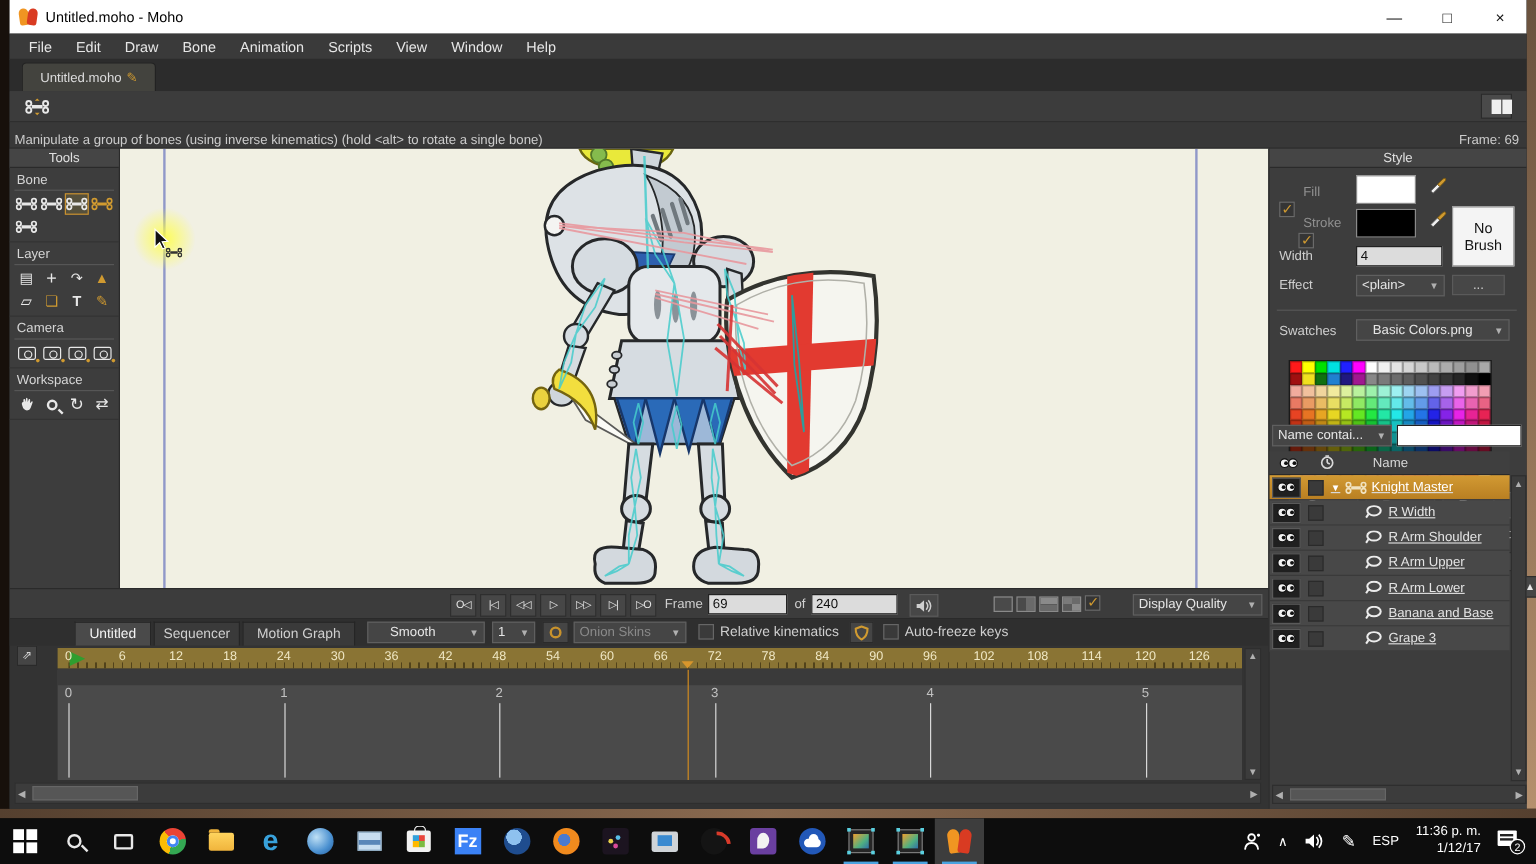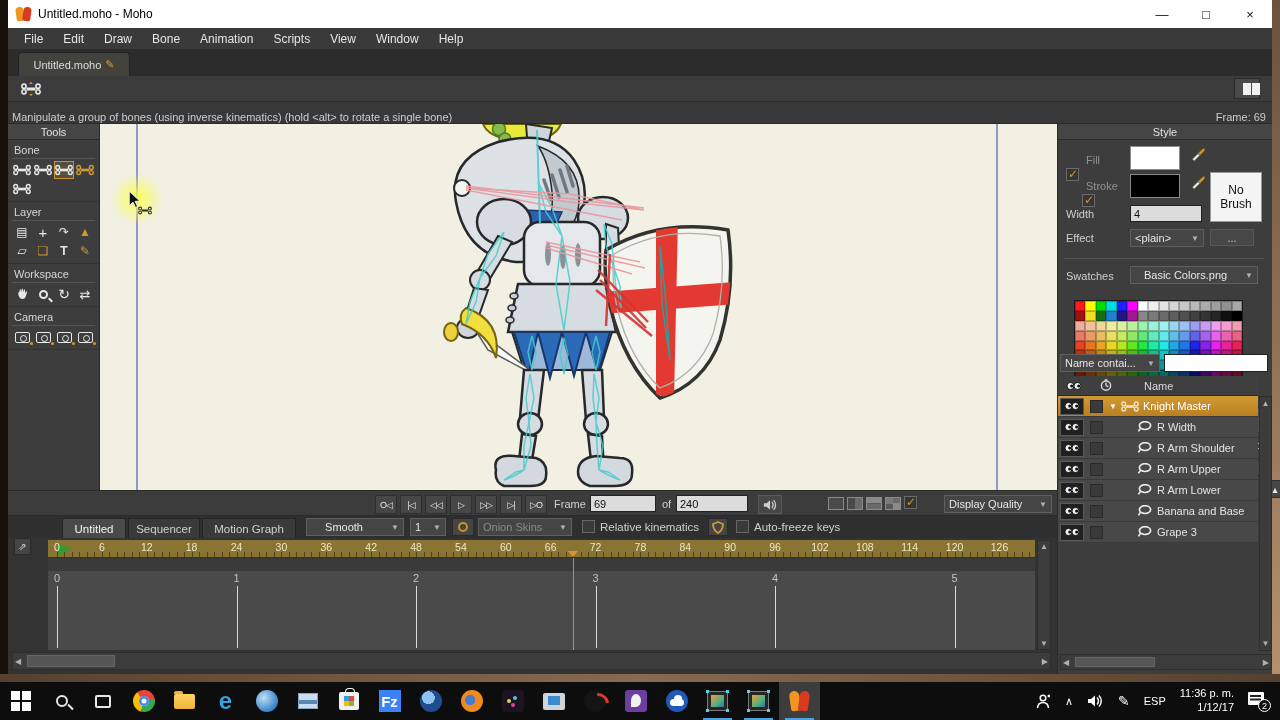--- a/index.html
+++ b/index.html
@@ -391,49 +391,49 @@
           <span class="tbtn" style="font-size:15px;">+</span>
           <span class="tbtn">↷</span>
           <span class="tbtn org">▲</span>
           <span class="tbtn">▱</span>
           <span class="tbtn org">❏</span>
           <span class="tbtn" style="font-weight:bold;">T</span>
           <span class="tbtn org">✎</span>
         </div>
       </div>
       <div class="tsec">
-        <span class="tsec-label">Workspace</span>
-        <div class="tgrid">
-          <span class="tbtn">
-              <svg viewBox="0 0 13 12" width="13" height="12">
-                <use href="#hand-shape"></use>
-              </svg>
-            </span>
-          <span class="tbtn">
-              <span class="icon-mag"></span>
-            </span>
-          <span class="tbtn" style="font-size:14px;">↻</span>
-          <span class="tbtn" style="font-size:13px;">⇄</span>
-        </div>
-      </div>
-      <div class="tsec">
         <span class="tsec-label">Camera</span>
         <div class="tgrid">
           <span class="tbtn">
               <span class="cam"></span>
             </span>
           <span class="tbtn">
               <span class="cam"></span>
             </span>
           <span class="tbtn">
               <span class="cam"></span>
             </span>
           <span class="tbtn">
               <span class="cam"></span>
             </span>
+        </div>
+      </div>
+      <div class="tsec">
+        <span class="tsec-label">Workspace</span>
+        <div class="tgrid">
+          <span class="tbtn">
+              <svg viewBox="0 0 13 12" width="13" height="12">
+                <use href="#hand-shape"></use>
+              </svg>
+            </span>
+          <span class="tbtn">
+              <span class="icon-mag"></span>
+            </span>
+          <span class="tbtn" style="font-size:14px;">↻</span>
+          <span class="tbtn" style="font-size:13px;">⇄</span>
         </div>
       </div>
     </div>
 
     <div class="canvas">
       <svg class="art" width="957" height="366" viewBox="0 0 957 366">
         <line x1="37" y1="0" x2="37" y2="366" stroke="#9098c8" stroke-width="2"></line>
         <line x1="897" y1="0" x2="897" y2="366" stroke="#9098c8" stroke-width="2"></line>
 
         <path d="M383 0 Q389 15 420 17 Q453 18 461 0 Z" fill="#e9e93a" stroke="#6a650f" stroke-width="2"></path>
@@ -874,21 +874,21 @@
       <div class="list-head">
         <svg style="margin-left:8px;" width="16" height="10" viewBox="0 0 15 10">
             <use href="#eyes-shape"></use>
           </svg>
         <svg style="margin-left:18px; color:#d8d8d8;" width="12" height="13" viewBox="0 0 12 13">
             <use href="#clock-shape"></use>
           </svg>
         <span style="margin-left:20px;padding-left:12px;">Name</span>
       </div>
 
-      <div id="layer-list" style="position:absolute; left:0; top:272px; width:200px;">
+      <div id="layer-list" style="position:absolute; left:0; top:272px; width:200px;text-decoration:underline;">
           <div class="lr selected">
     <span class="lr-eye">
       <svg width="16" height="10" viewBox="0 0 15 10">
                 <use href="#eyes-shape"></use>
               </svg>
     </span>
     <span class="lr-chk"></span>
     <span class="lr-exp" style="visibility: visible; margin-left: 6px;"></span>
     <span class="lr-ico bone-i" style="display: flex;">
       <svg width="18" height="11" viewBox="0 0 20 12" style="color:#f0e2c0;">

